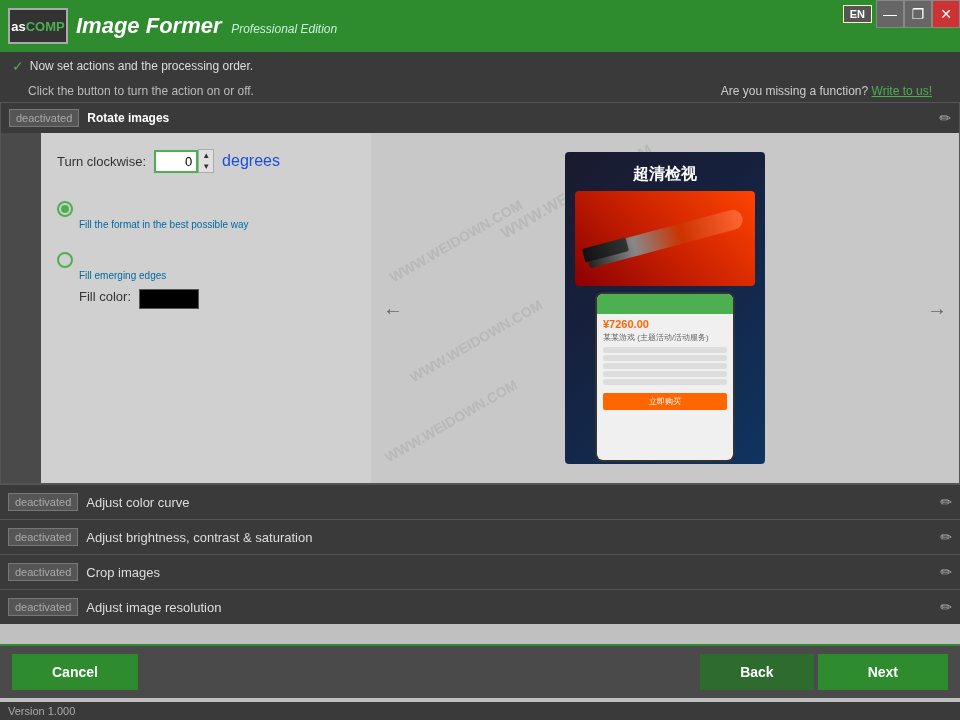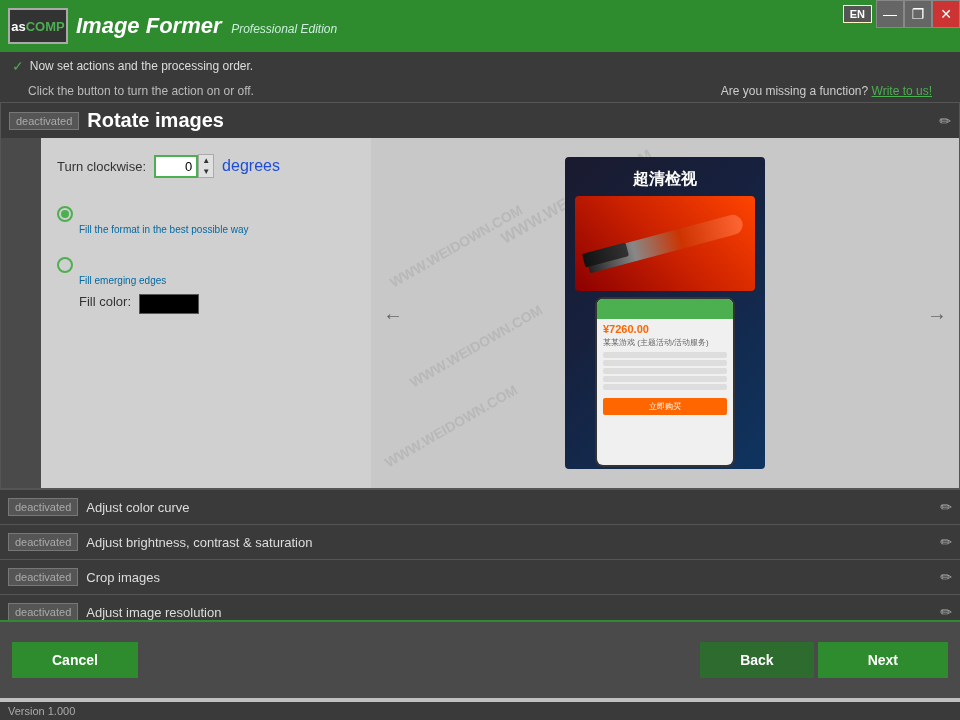--- a/index.html
+++ b/index.html
@@ -138,21 +138,21 @@
       background: #555;
       color: #aaa;
       font-size: 11px;
       padding: 2px 6px;
       border: 1px solid #777;
       cursor: pointer;
     }
 
     #rotate-title {
       color: #fff;
-      font-size: 20px;
+      font-size: 12px;
       font-weight: bold;
     }
 
     .edit-icon {
       color: #aaa;
       cursor: pointer;
       font-size: 14px;
     }
 
     
@@ -417,21 +417,21 @@
       gap: 8px;
     }
     .action-label {
       color: #ddd;
       font-size: 13px;
     }
 
     
     #bottom-bar {
       background: #4a4a4a;
-      padding: 20px 12px;
+      padding: 8px 12px;
       display: flex;
       align-items: center;
       justify-content: space-between;
       border-top: 2px solid #2e8b2e;
       position: absolute;
       bottom: 22px;
       left: 0;
       right: 0;
     }
 

